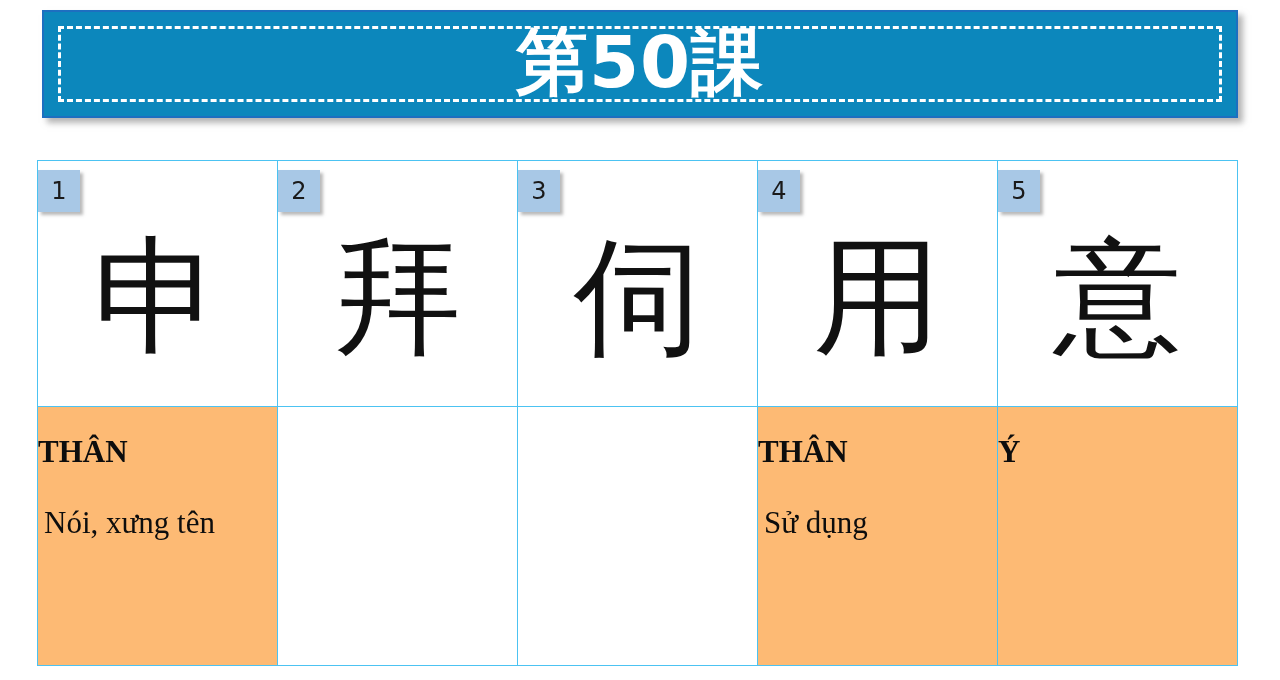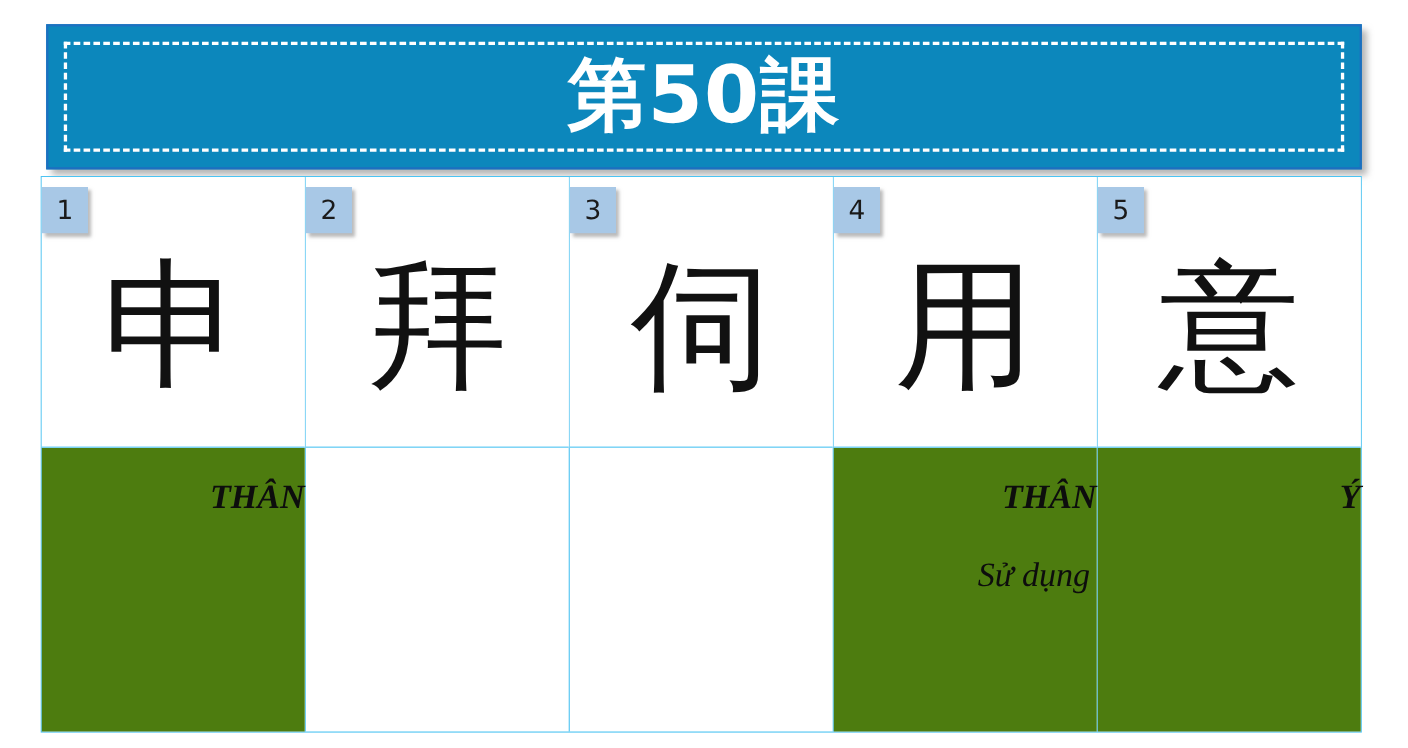--- a/index.html
+++ b/index.html
@@ -17,23 +17,23 @@
   .page {
     position: relative;
     width: 1280px;
     height: 680px;
   }
 
   
   .title-banner {
     position: absolute;
     left: 42px;
-    top: 22px;
+    top: 10px;
     width: 1196px;
-    height: 132px;
+    height: 108px;
     background: #0c87bc;
     border: 2px solid #1d6fc0;
     box-sizing: border-box;
     box-shadow: 5px 5px 6px rgba(120,120,120,0.55);
   }
   .title-dashed {
     position: absolute;
     left: 14px;
     top: 14px;
     right: 14px;
@@ -107,27 +107,26 @@
     align-items: center;
     justify-content: center;
     font-family: "DejaVu Sans", "Liberation Sans", sans-serif;
     font-size: 24px;
     color: #1a1a1a;
     box-sizing: border-box;
   }
 
   .meaning-cell {
     flex: 1 1 auto;
-    background: #4d7c0f;
+    background: #fdba74;
     display: flex;
     flex-direction: column;
-    align-items: flex-end;
+    align-items: flex-start;
     padding-top: 28px;
     box-sizing: border-box;
-    font-style: italic;
   }
   .sino {
     font-family: "Liberation Serif", "DejaVu Serif", serif;
     font-weight: bold;
     font-size: 31px;
     color: #0d0d0d;
     line-height: 1.1;
     text-align: center;
   }
   .gloss {
@@ -154,20 +153,21 @@
 
   <div class="char-table">
 
     <div class="col">
       <div class="glyph-cell">
         <div class="num-badge">1</div>
         <div class="glyph">申</div>
       </div>
       <div class="meaning-cell">
         <div class="sino">THÂN</div>
+        <div class="gloss">Nói, xưng tên</div>
       </div>
     </div>
 
     <div class="col">
       <div class="glyph-cell">
         <div class="num-badge">2</div>
         <div class="glyph">拜</div>
       </div>
     </div>
 

